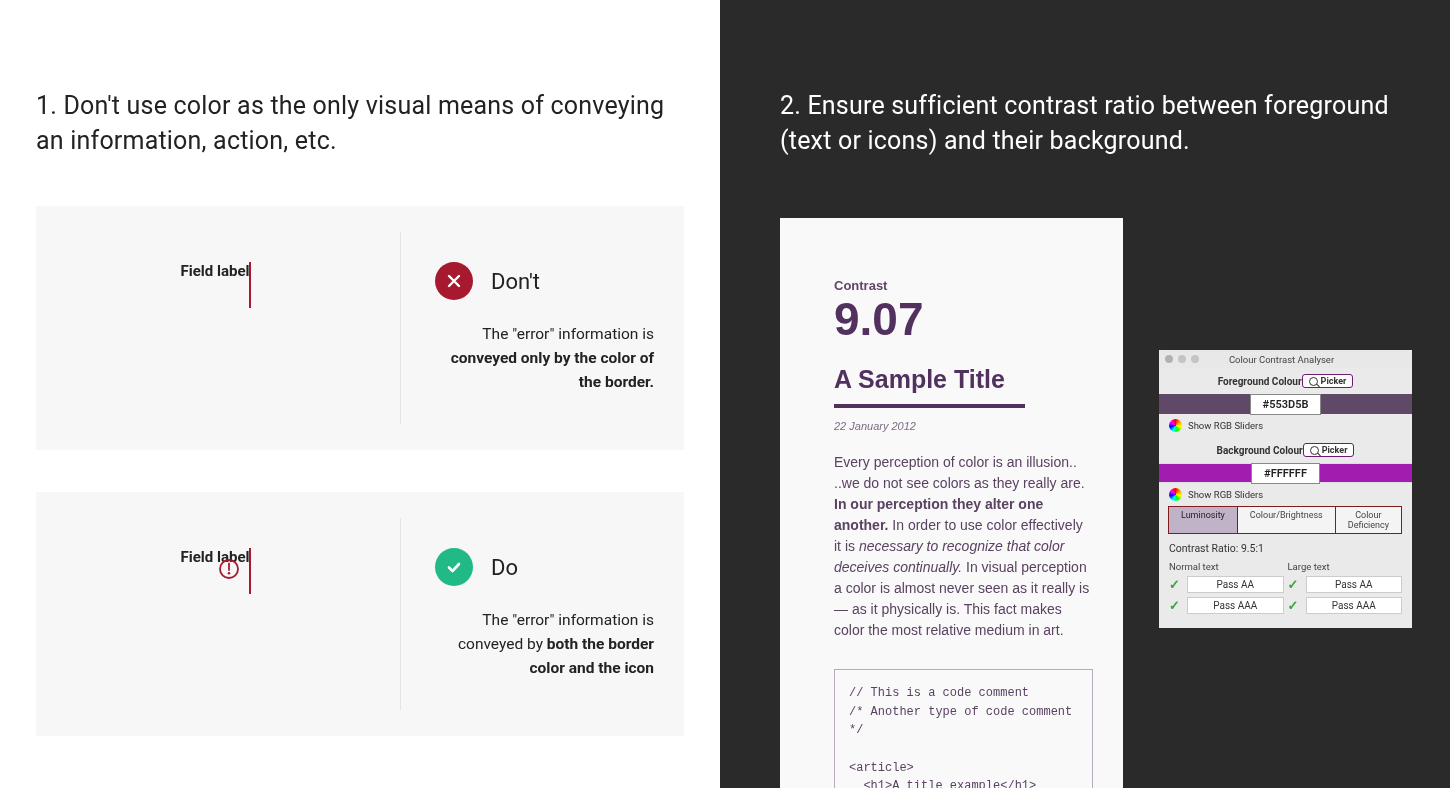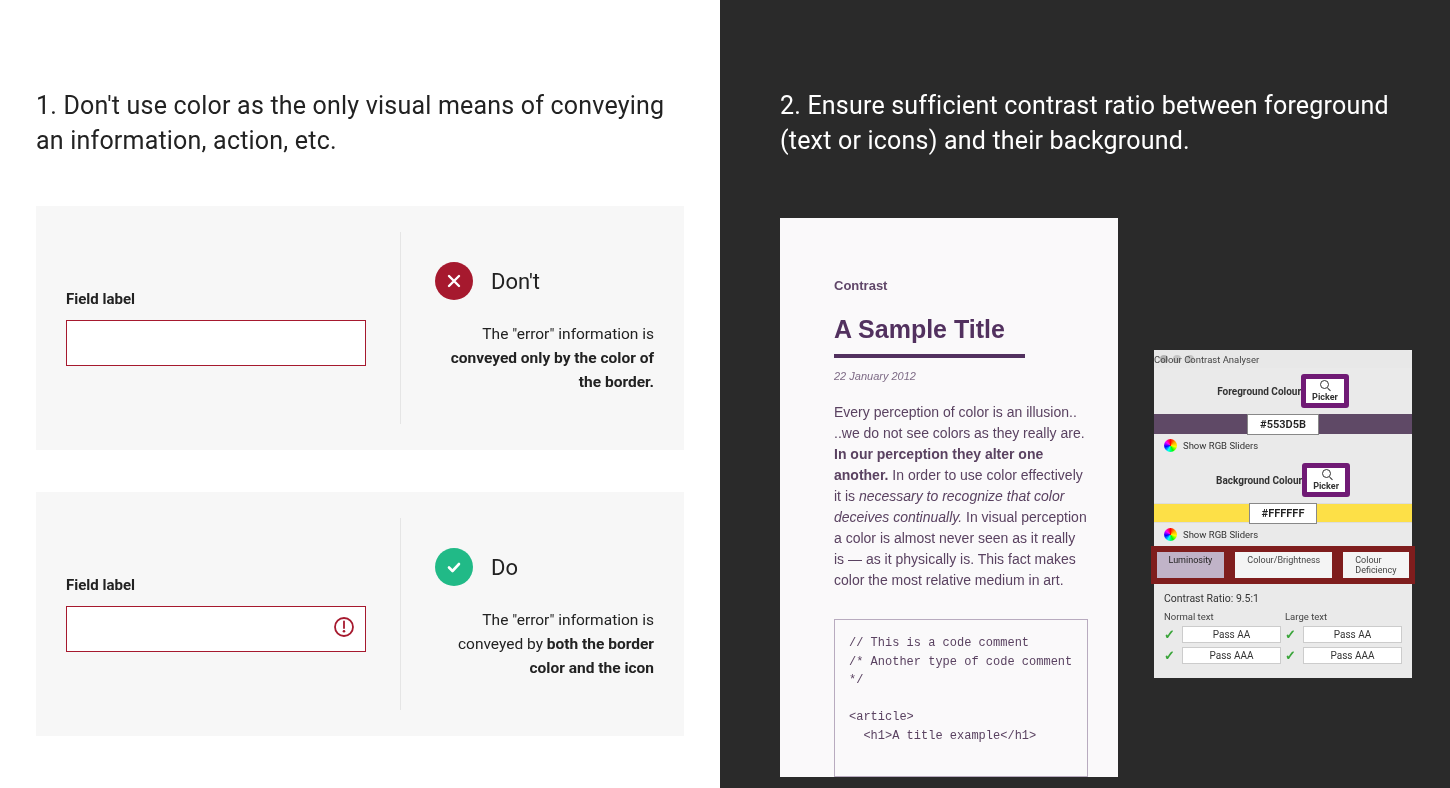--- a/index.html
+++ b/index.html
@@ -26,21 +26,20 @@
     .example-box {
       margin-top: 48px;
       background: #f7f7f7;
       display: flex;
       padding: 56px 30px;
     }
     .example-box + .example-box { margin-top: 42px; }
     .input-side {
       flex: 0 0 300px;
       display: flex;
-      flex-direction: column;
       justify-content: center;
     }
     .field-label {
       font-size: 15px;
       font-weight: 700;
       margin-bottom: 12px;
     }
     .fake-input {
       height: 46px;
       background: #fff;
@@ -183,62 +182,62 @@
       position: relative;
     }
     .traffic-dot {
       width: 8px; height: 8px; border-radius: 50%;
       background: #c4c4c4;
     }
     .traffic-dot.close { background: #b2b2b2; }
     .cca-titlebar .ttl {
       position: absolute;
       left: 0; right: 8px;
+      text-align: center;
       font-size: 9.5px;
       color: #444;
     }
     .cca-section {
       padding: 6px 10px;
       background: #eaeaea;
     }
     .cca-row-head {
       display: flex;
       justify-content: center;
       align-items: center;
       font-weight: 700;
       font-size: 10px;
     }
     .picker-btn {
       display: flex;
       align-items: center;
       gap: 3px;
       background: #fff;
-      border: 5px solid #701a75;
+      border: 1px solid #701a75;
       border-radius: 3px;
       padding: 1px 6px;
       font-size: 9px;
-      flex-direction: column;
     }
     .picker-btn .mag {
       width: 9px; height: 9px; border: 1.2px solid #333; border-radius: 50%;
       position: relative;
     }
     .picker-btn .mag::after {
       content: ""; position: absolute; width: 4px; height: 1.2px; background: #333;
       bottom: -2px; right: -3px; transform: rotate(45deg);
     }
     .swatch-bar {
       height: 20px;
       display: flex;
       align-items: center;
       justify-content: center;
       margin-top: 0;
     }
     .swatch-fg { background: #5f4966; }
-    .swatch-bg { background: #fde047; border-top: 1px solid #ddd; border-bottom: 1px solid #ddd; text-align: center;}
+    .swatch-bg { background: #a21caf; border-top: 1px solid #ddd; border-bottom: 1px solid #ddd; text-align: center;}
     .swatch-chip {
       background: #fff;
       border: 1px solid #888;
       padding: 3px 12px;
       font-size: 11px;
       font-weight: 600;
       color: #222;
     }
     .cca-sliders {
       display: flex;
@@ -256,23 +255,24 @@
       display: flex;
       gap: 0;
       padding: 0 10px;
       background: #eaeaea;
       font-size: 9px;
       justify-content: center;
     }
     .cca-tab {
       padding: 3px 12px;
       background: #f4f4f4;
-      border: 6px solid #7f1d1d;
+      border: 1px solid #7f1d1d;
       margin-left: -1px;
       color: #444;
+      text-align: center;
     }
     .cca-tab.active { background: #c0b3c8; color: #222; }
     .cca-result {
       padding: 8px 10px 10px;
       font-size: 10px;
     }
     .ratio-line {
       font-size: 10.5px;
       margin-bottom: 6px;
       color: #333;
@@ -365,20 +365,21 @@
   </div>
 </div>
 
 <div class="right">
   <p class="rule-heading rule-heading-light">2. Ensure sufficient contrast ratio between foreground (text or icons) and their background.</p>
 
   <div class="preview-wrap">
 
     <div class="article-preview">
       <div class="ap-label">Contrast</div>
+      <div class="ap-big">9.07</div>
       <span class="ap-title">A Sample Title</span>
       <div class="ap-date">22 January 2012</div>
       <p class="ap-body">
         <span>Every perception of color is an illusion.. ..we do not see colors as they really are. </span><b>In our perception they alter one another.</b><span> In order to use color effectively it is </span><i>necessary to recognize that color deceives continually.</i><span> In visual perception a color is almost never seen as it really is — as it physically is. This fact makes color the most relative medium in art.</span>
       </p>
       <div class="ap-code">// This is a code comment
 /* Another type of code comment
 */
 
 &lt;article&gt;

